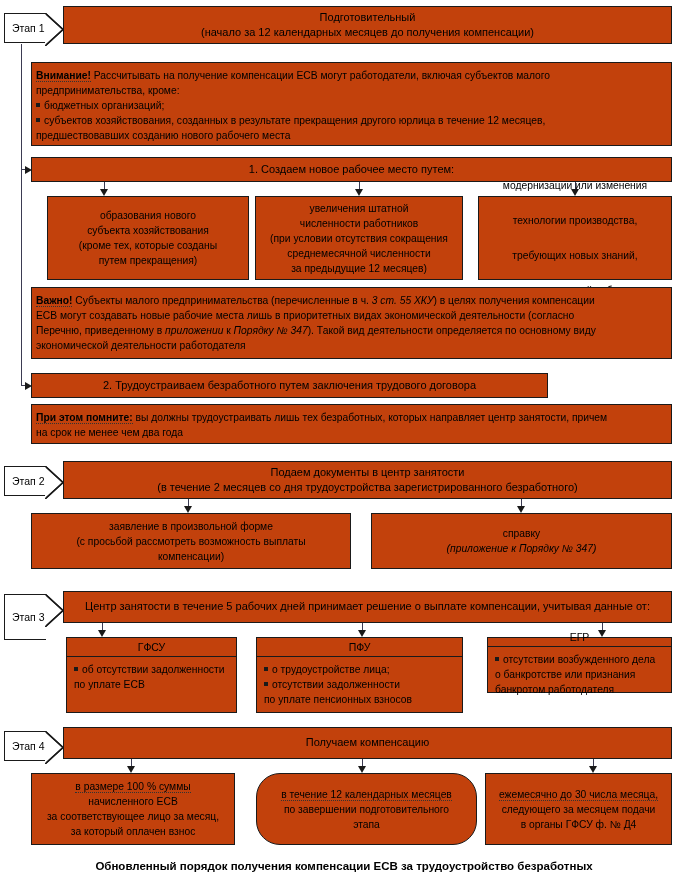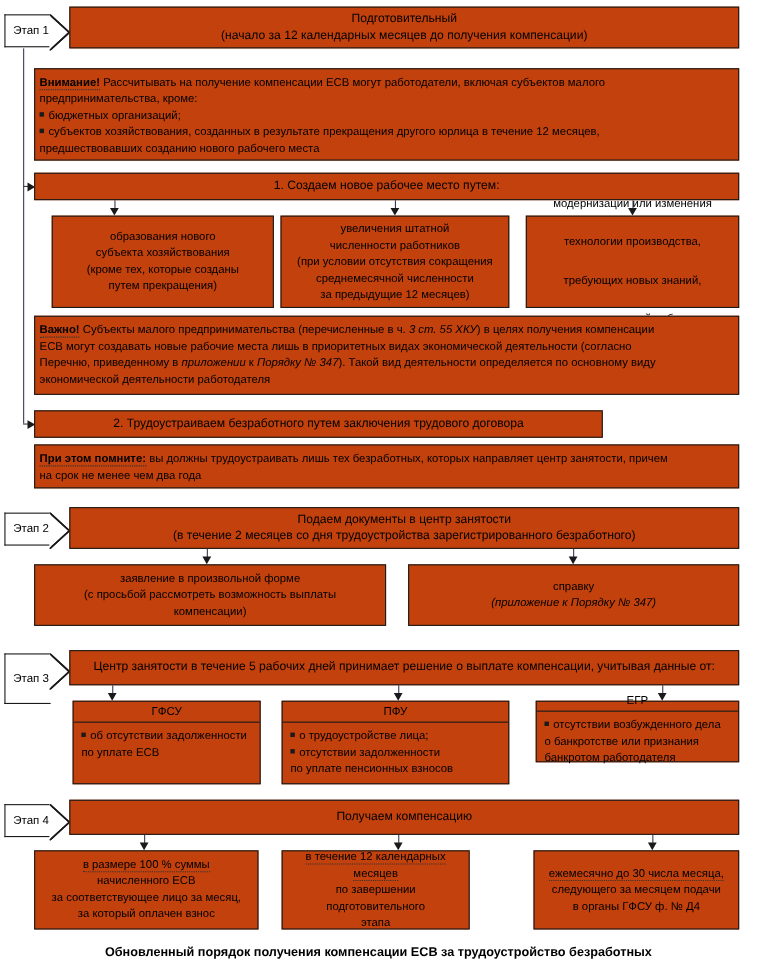--- a/index.html
+++ b/index.html
@@ -335,21 +335,21 @@
   <div class="vline" style="left:593px; top:759px; height:10px;"></div>
   <div class="arrow-down" style="left:588.5px; top:766px;"></div>
 
   <div class="box center pad-c t10" style="left:31px; top:773px; width:204px; height:72px;">
     <span class="line"><span class="dotted">в размере 100 % суммы</span></span>
     <span class="line">начисленного ЕСВ</span>
     <span class="line">за соответствующее лицо за месяц,</span>
     <span class="line">за который оплачен взнос</span>
   </div>
 
-  <div class="box center pad-c t10" style="left:256px; top:773px; width:171px; height:72px;">
+  <div class="box center pad-c t10" style="left:256px; top:773px; width:221px; height:72px;border-radius:24px;">
     <span class="line"><span class="dotted">в течение 12 календарных месяцев</span></span>
     <span class="line">по завершении подготовительного</span>
     <span class="line">этапа</span>
   </div>
 
   <div class="box center pad-c t10" style="left:485px; top:773px; width:187px; height:72px;">
     <span class="line"><span class="dotted">ежемесячно до 30 числа месяца,</span></span>
     <span class="line">следующего за месяцем подачи</span>
     <span class="line">в органы ГФСУ ф. № Д4</span>
   </div>

